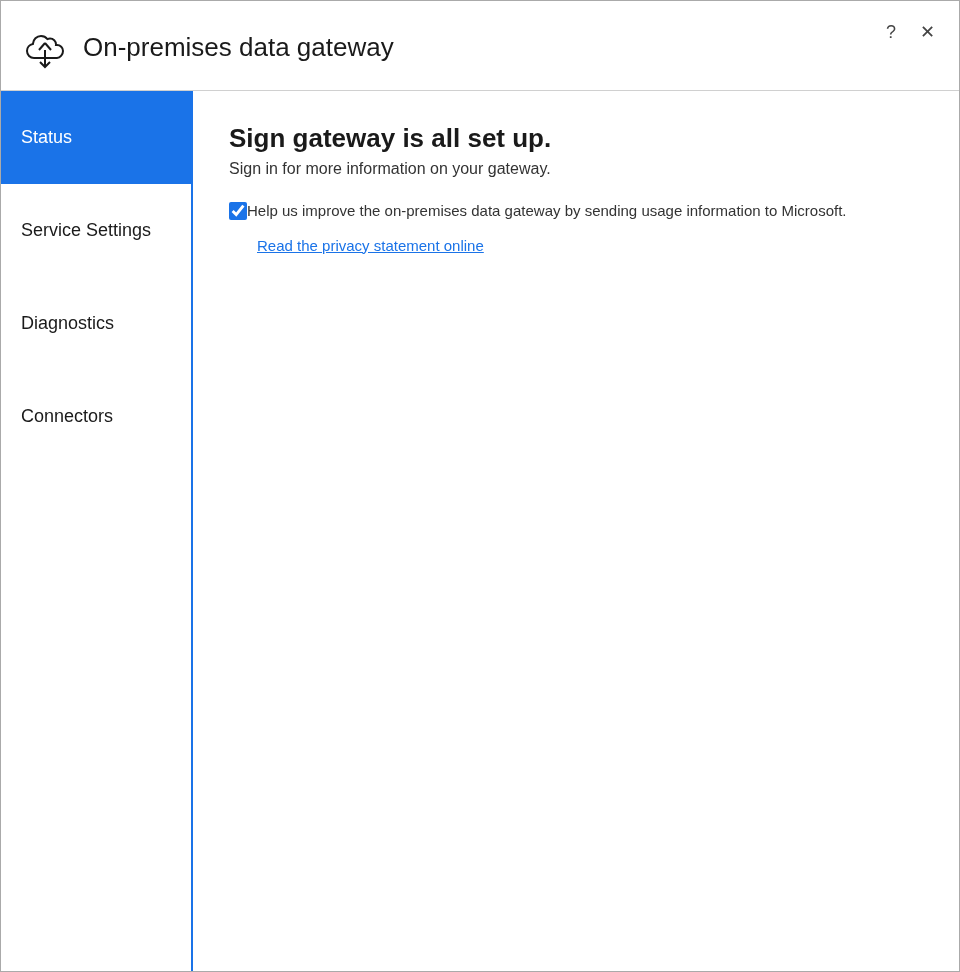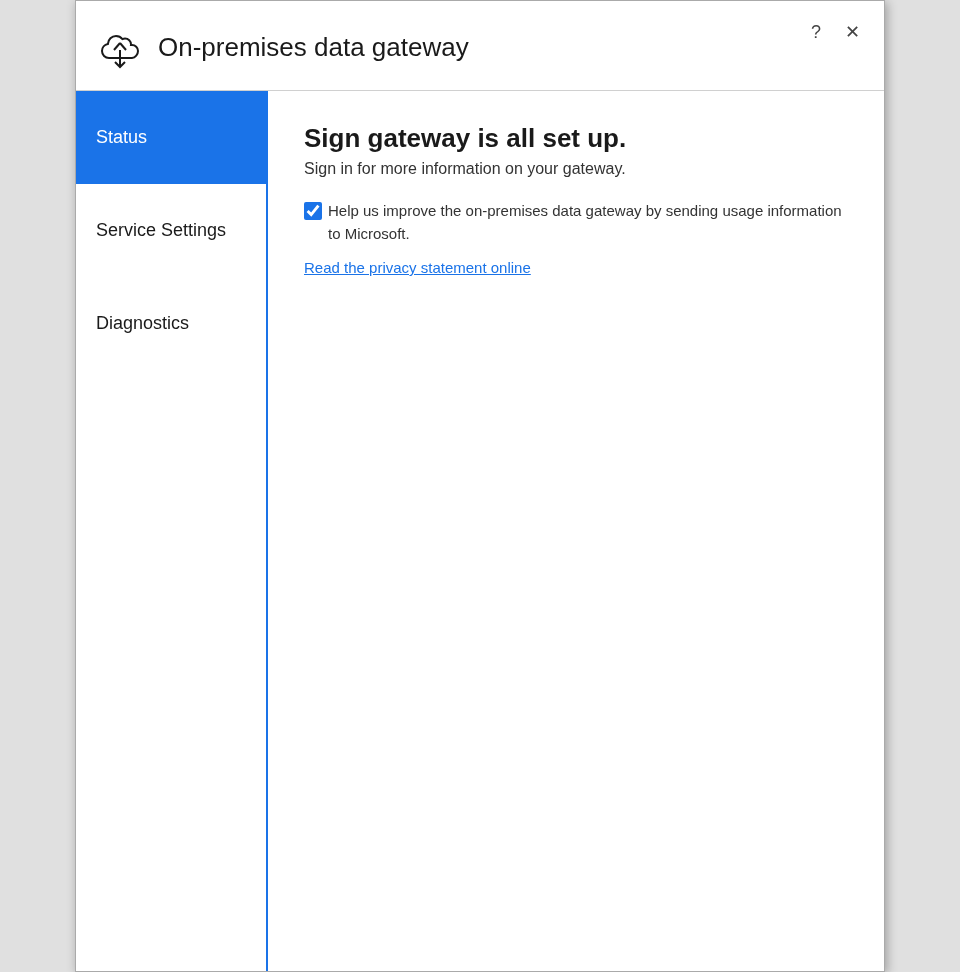--- a/index.html
+++ b/index.html
@@ -11,21 +11,21 @@
     body {
       background: #e0e0e0;
       display: flex;
       justify-content: center;
       align-items: center;
       min-height: 100vh;
       font-family: 'Segoe UI', Arial, sans-serif;
     }
 
     .window {
-      width: 810px;
+      width: 960px;
       height: 972px;
       background: #ffffff;
       border: 1px solid #aaaaaa;
       box-shadow: 2px 2px 10px rgba(0,0,0,0.3);
       display: flex;
       flex-direction: column;
       position: relative;
     }
 
     
@@ -131,21 +131,21 @@
 
     .version-text {
       font-size: 15px;
       color: #333333;
       margin-bottom: 28px;
     }
 
     .checkbox-row {
       display: flex;
       align-items: flex-start;
-      gap: 6px;
+      gap: 0;
       margin-bottom: 14px;
     }
 
     .checkbox-input {
       width: 18px;
       height: 18px;
       margin-top: 2px;
       accent-color: #1a73e8;
       flex-shrink: 0;
       cursor: pointer;
@@ -155,20 +155,21 @@
       font-size: 15px;
       color: #333333;
       line-height: 1.5;
     }
 
     .privacy-link {
       font-size: 15px;
       color: #1a73e8;
       text-decoration: underline;
       cursor: pointer;
+      margin-left: 28px;
       display: inline-block;
     }
 
     
     .footer {
       padding: 16px 24px;
       display: flex;
       justify-content: flex-end;
       align-items: center;
       gap: 12px;
@@ -224,20 +225,23 @@
     <nav class="sidebar">
       <button class="sidebar-item active">
         <span>Status</span>
       </button>
       <button class="sidebar-item">
         <span>Service Settings</span>
       </button>
       <button class="sidebar-item">
         <span>Diagnostics</span>
       </button>
+      <button class="sidebar-item">
+        <span>Connectors</span>
+      </button>
     </nav>
 
     <div class="content-panel">
       <div class="status-heading">Sign gateway is all set up.</div>
       <div class="status-subtext">Sign in for more information on your gateway.</div>
 
       <div class="checkbox-row">
         <input type="checkbox" class="checkbox-input" checked="" style="">
         <label class="checkbox-label">Help us improve the on-premises data gateway by sending usage information to Microsoft.</label>
       </div>

